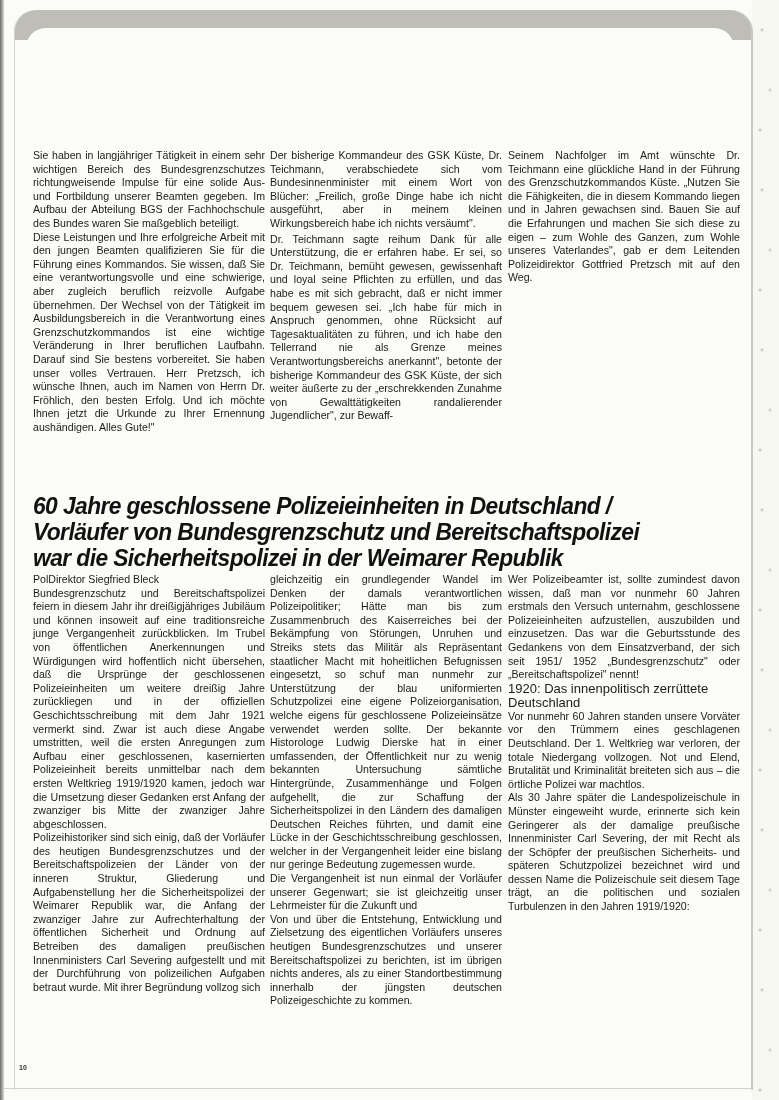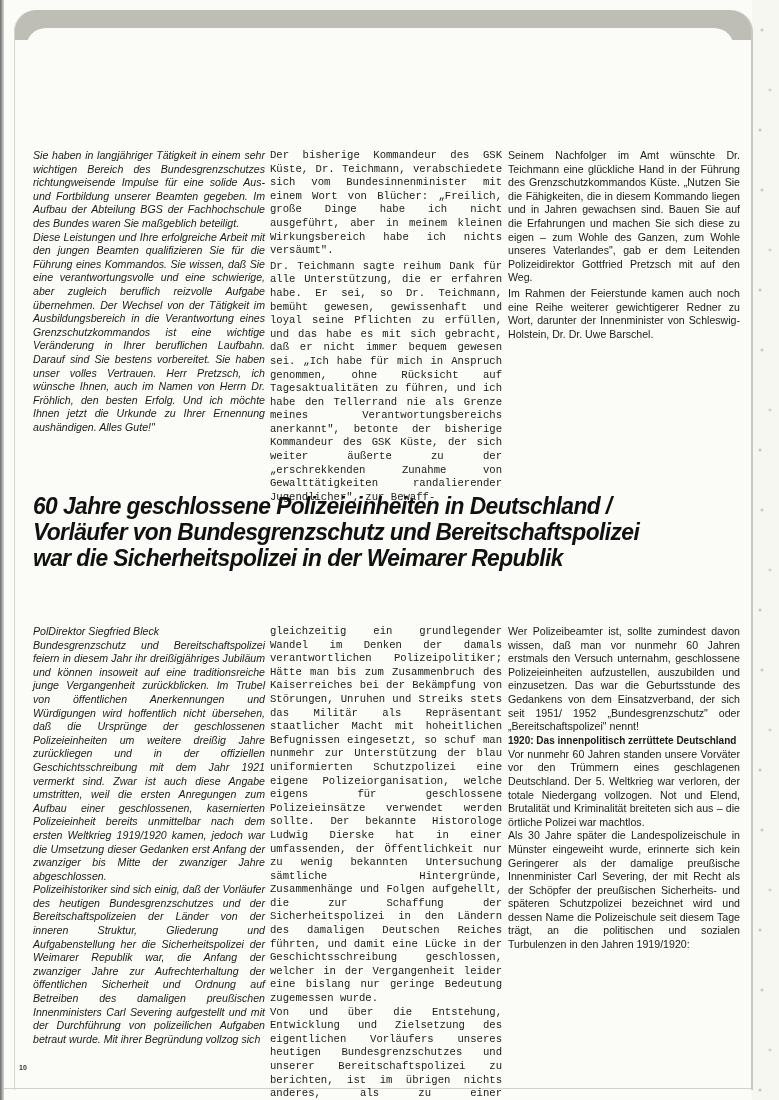--- a/index.html
+++ b/index.html
@@ -43,39 +43,39 @@
     position:absolute; left:4px; top:1088px; width:748px; height:1px;
     background:#d2d2cb;
   }
   .col {
     position:absolute; width:232px;
     font-size:10.6px; line-height:13.6px;
     text-align:justify; hyphens:manual;
   }
   .col p { margin:0; }
   .col p + p.gap { margin-top:2px; }
-  .c1 { left:33px;font-style:italic; }
-  .c2 { left:270px;font-family:Liberation Mono, monospace; }
+  .c1 { left:33px; }
+  .c2 { left:270px; }
   .c3 { left:508px; }
   .top-section { top:149px; }
-  .bottom-section { top:625px; }
+  .bottom-section { top:573px; }
 
   .headline {
     position:absolute; left:33px; top:493px; width:710px;
     font-family:"Liberation Sans", sans-serif;
     font-weight:bold; font-style:italic;
     font-size:23.5px; line-height:26px;
     color:#111;
     letter-spacing:-0.6px;
     transform:scaleX(0.97); transform-origin:left top;
   }
   .headline div { white-space:nowrap; }
   .author { margin:0 0 13.6px 0; }
   .subhead {
-    font-weight:bold; font-size:10px; line-height:14px;
+    font-weight:normal; font-size:13px; line-height:14px;
     margin:18px 0 5px 0; text-align:left;
   }
   .page-number {
     position:absolute; left:19px; top:1064px;
     font-size:7px; font-weight:bold; color:#333;
   }
 </style>
 </head>
 <body>
 
@@ -89,39 +89,38 @@
 <div class="col c1 top-section">
   <p>Sie haben in langjähriger Tätigkeit in einem sehr wichtigen Bereich des Bundesgrenzschutzes richtungweisende Impulse für eine solide Aus- und Fortbildung unserer Beamten gegeben. Im Aufbau der Abteilung BGS der Fachhochschule des Bundes waren Sie maßgeblich beteiligt.</p>
   <p>Diese Leistungen und Ihre erfolgreiche Arbeit mit den jungen Beamten qualifizieren Sie für die Führung eines Kommandos. Sie wissen, daß Sie eine verantwortungsvolle und eine schwierige, aber zugleich beruflich reizvolle Aufgabe übernehmen. Der Wechsel von der Tätigkeit im Ausbildungsbereich in die Verantwortung eines Grenzschutzkommandos ist eine wichtige Veränderung in Ihrer beruflichen Laufbahn. Darauf sind Sie bestens vorbereitet. Sie haben unser volles Vertrauen. Herr Pretzsch, ich wünsche Ihnen, auch im Namen von Herrn Dr. Fröhlich, den besten Erfolg. Und ich möchte Ihnen jetzt die Urkunde zu Ihrer Ernennung aushändigen. Alles Gute!"</p>
 </div>
 <div class="col c2 top-section">
   <p>Der bisherige Kommandeur des GSK Küste, Dr. Teichmann, verabschiedete sich vom Bundesinnenminister mit einem Wort von Blücher: „Freilich, große Dinge habe ich nicht ausgeführt, aber in meinem kleinen Wirkungsbereich habe ich nichts versäumt".</p>
   <p class="gap">Dr. Teichmann sagte reihum Dank für alle Unterstützung, die er erfahren habe. Er sei, so Dr. Teichmann, bemüht gewesen, gewissenhaft und loyal seine Pflichten zu erfüllen, und das habe es mit sich gebracht, daß er nicht immer bequem gewesen sei. „Ich habe für mich in Anspruch genommen, ohne Rücksicht auf Tagesaktualitäten zu führen, und ich habe den Tellerrand nie als Grenze meines Verantwortungsbereichs anerkannt", betonte der bisherige Kommandeur des GSK Küste, der sich weiter äußerte zu der „erschrekkenden Zunahme von Gewalttätigkeiten randalierender Jugendlicher", zur Bewaff-</p>
 </div>
 <div class="col c3 top-section">
   <p class="gap">Seinem Nachfolger im Amt wünschte Dr. Teichmann eine glückliche Hand in der Führung des Grenzschutzkommandos Küste. „Nutzen Sie die Fähigkeiten, die in diesem Kommando liegen und in Jahren gewachsen sind. Bauen Sie auf die Erfahrungen und machen Sie sich diese zu eigen – zum Wohle des Ganzen, zum Wohle unseres Vaterlandes", gab er dem Leitenden Polizeidirektor Gottfried Pretzsch mit auf den Weg.</p>
-  <p class="gap">Im Rahmen der Feierstunde kamen auch noch eine Reihe weiterer gewichtigerer Redner zu Wort, darunter der Innenminister von Schleswig-Holstein, Dr. Dr. Uwe Barschel.</p>
 </div>
 
 <div class="headline">
   <div>60 Jahre geschlossene Polizeieinheiten in Deutschland /</div>
   <div>Vorläufer von Bundesgrenzschutz und Bereitschaftspolizei</div>
   <div>war die Sicherheitspolizei in der Weimarer Republik</div>
 </div>
 
 <div class="col c1 bottom-section">
   <p class="author">PolDirektor Siegfried Bleck</p>
   <p>Bundesgrenzschutz und Bereitschaftspolizei feiern in diesem Jahr ihr dreißigjähriges Jubiläum und können insoweit auf eine traditionsreiche junge Vergangenheit zurückblicken. Im Trubel von öffentlichen Anerkennungen und Würdigungen wird hoffentlich nicht übersehen, daß die Ursprünge der geschlossenen Polizeieinheiten um weitere dreißig Jahre zurückliegen und in der offiziellen Geschichtsschreibung mit dem Jahr 1921 vermerkt sind. Zwar ist auch diese Angabe umstritten, weil die ersten Anregungen zum Aufbau einer geschlossenen, kasernierten Polizeieinheit bereits unmittelbar nach dem ersten Weltkrieg 1919/1920 kamen, jedoch war die Umsetzung dieser Gedanken erst Anfang der zwanziger bis Mitte der zwanziger Jahre abgeschlossen.</p>
   <p>Polizeihistoriker sind sich einig, daß der Vorläufer des heutigen Bundesgrenzschutzes und der Bereitschaftspolizeien der Länder von der inneren Struktur, Gliederung und Aufgabenstellung her die Sicherheitspolizei der Weimarer Republik war, die Anfang der zwanziger Jahre zur Aufrechterhaltung der öffentlichen Sicherheit und Ordnung auf Betreiben des damaligen preußischen Innenministers Carl Severing aufgestellt und mit der Durchführung von polizeilichen Aufgaben betraut wurde. Mit ihrer Begründung vollzog sich</p>
 </div>
 <div class="col c2 bottom-section">
   <p>gleichzeitig ein grundlegender Wandel im Denken der damals verantwortlichen Polizeipolitiker; Hätte man bis zum Zusammenbruch des Kaiserreiches bei der Bekämpfung von Störungen, Unruhen und Streiks stets das Militär als Repräsentant staatlicher Macht mit hoheitlichen Befugnissen eingesetzt, so schuf man nunmehr zur Unterstützung der blau uniformierten Schutzpolizei eine eigene Polizeiorganisation, welche eigens für geschlossene Polizeieinsätze verwendet werden sollte. Der bekannte Historologe Ludwig Dierske hat in einer umfassenden, der Öffentlichkeit nur zu wenig bekannten Untersuchung sämtliche Hintergründe, Zusammenhänge und Folgen aufgehellt, die zur Schaffung der Sicherheitspolizei in den Ländern des damaligen Deutschen Reiches führten, und damit eine Lücke in der Geschichtsschreibung geschlossen, welcher in der Vergangenheit leider eine bislang nur geringe Bedeutung zugemessen wurde.</p>
+  <p>Die Vergangenheit ist nun einmal der Vorläufer unserer Gegenwart; sie ist gleichzeitig unser Lehrmeister für die Zukunft und</p>
   <p>Von und über die Entstehung, Entwicklung und Zielsetzung des eigentlichen Vorläufers unseres heutigen Bundesgrenzschutzes und unserer Bereitschaftspolizei zu berichten, ist im übrigen nichts anderes, als zu einer Standortbestimmung innerhalb der jüngsten deutschen Polizeigeschichte zu kommen.</p>
-  <p>Die Vergangenheit ist nun einmal der Vorläufer unserer Gegenwart; sie ist gleichzeitig unser Lehrmeister für die Zukunft und</p>
 </div>
 <div class="col c3 bottom-section">
   <p>Wer Polizeibeamter ist, sollte zumindest davon wissen, daß man vor nunmehr 60 Jahren erstmals den Versuch unternahm, geschlossene Polizeieinheiten aufzustellen, auszubilden und einzusetzen. Das war die Geburtsstunde des Gedankens von dem Einsatzverband, der sich seit 1951/ 1952 „Bundesgrenzschutz" oder „Bereitschaftspolizei" nennt!</p>
   <p class="subhead">1920: Das innenpolitisch zerrüttete Deutschland</p>
-  <p>Vor nunmehr 60 Jahren standen unsere Vorväter vor den Trümmern eines geschlagenen Deutschland. Der 5. Weltkrieg war verloren, der totale Niedergang vollzogen. Not und Elend, Brutalität und Kriminalität breiteten sich aus – die örtliche Polizei war machtlos.</p>
+  <p>Vor nunmehr 60 Jahren standen unsere Vorväter vor den Trümmern eines geschlagenen Deutschland. Der 1. Weltkrieg war verloren, der totale Niedergang vollzogen. Not und Elend, Brutalität und Kriminalität breiteten sich aus – die örtliche Polizei war machtlos.</p>
   <p>Als 30 Jahre später die Landespolizeischule in Münster eingeweiht wurde, erinnerte sich kein Geringerer als der damalige preußische Innenminister Carl Severing, der mit Recht als der Schöpfer der preußischen Sicherheits- und späteren Schutzpolizei bezeichnet wird und dessen Name die Polizeischule seit diesem Tage trägt, an die politischen und sozialen Turbulenzen in den Jahren 1919/1920:</p>
 </div>
 
 <div class="page-number">10</div>
 
 </body></html>

